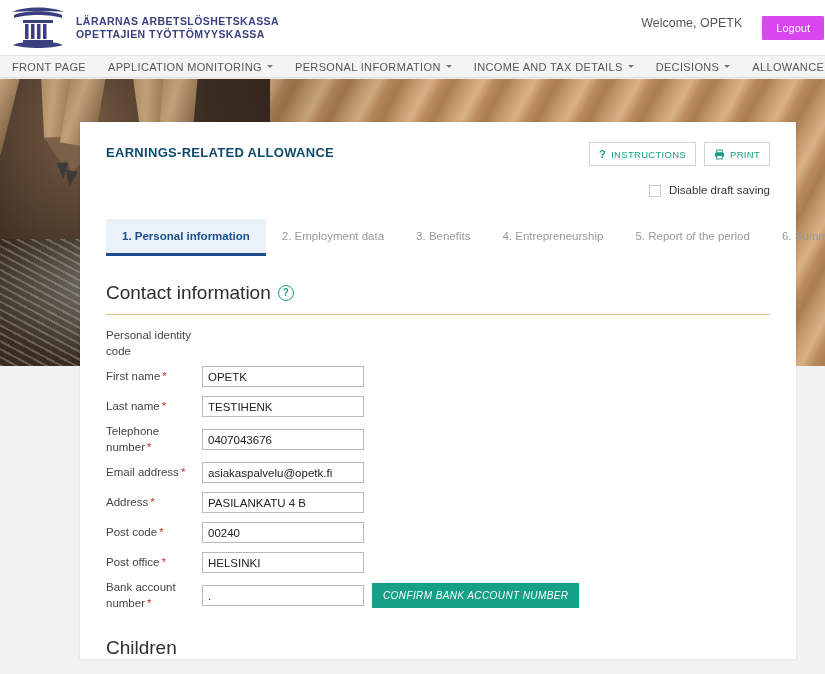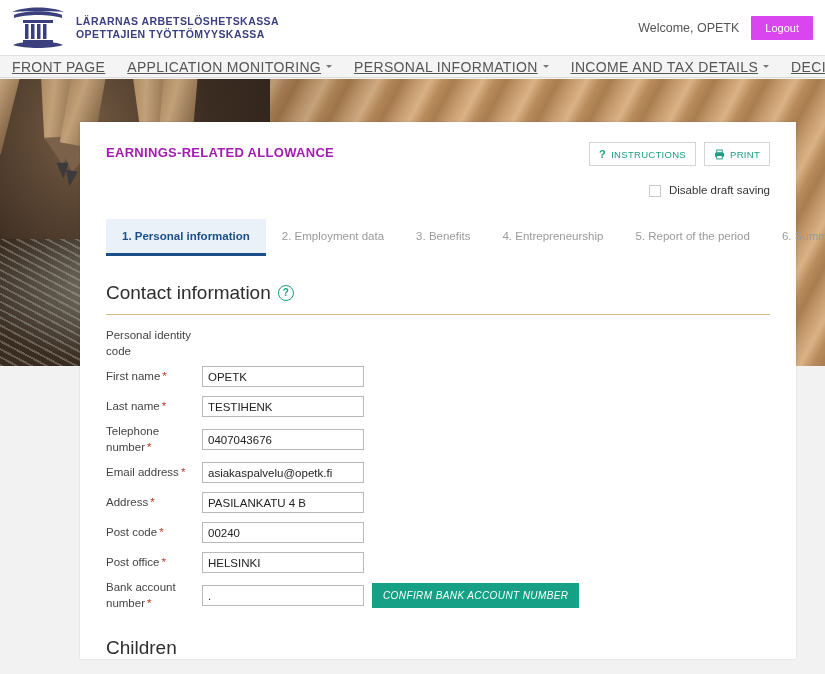--- a/index.html
+++ b/index.html
@@ -17,41 +17,41 @@
   .topbar {
     height:55px; background:#ffffff;
     display:flex; align-items:center;
     position:relative; z-index:5;
   }
   .logo-wrap { display:flex; align-items:center; padding-left:10px; }
   .logo-mark { width:56px; height:46px; flex:none; }
   .logo-text { margin-left:10px; line-height:1.22; }
   .logo-line { font-size:10.5px; letter-spacing:.45px; color:#3b3f7d; font-weight:bold; white-space:nowrap; }
   .topbar-right {
-    margin-left:auto; display:flex; align-items:center;
-    padding-right:12px; gap:12px;
+    margin-left:auto; display:flex; align-items:flex-start;
+    padding-right:1px; gap:20px;
   }
   .welcome { font-size:12.5px; color:#555; white-space:nowrap; }
   .logout-btn {
     background:#d946ef; color:#fff; border:none;
     font-size:11px; padding:6px 14px; cursor:pointer;
     font-family:inherit; border-radius:1px;
   }
 
   
   .navbar {
     height:23px; background:#f4f4f4;
     border-top:1px solid #e2e2e2; border-bottom:1px solid #dcdcdc;
     display:flex; align-items:center; padding-left:12px;
     position:relative; z-index:5;
   }
   .nav-item {
     display:flex; align-items:center; gap:5px;
-    font-size:14px; letter-spacing:.35px; color:#555;
-    padding:0 11px; height:100%; cursor:pointer; white-space:nowrap;text-decoration:underline;
+    font-size:11px; letter-spacing:.35px; color:#555;
+    padding:0 11px; height:100%; cursor:pointer; white-space:nowrap;
   }
   .nav-item:first-child { padding-left:0; }
   .caret {
     width:0;height:0;border-left:3px solid transparent;border-right:3px solid transparent;
     border-top:3.5px solid #777; display:inline-block;
   }
 
   
   .hero {
     position:absolute; top:79px; left:0; width:825px; height:287px;
@@ -100,21 +100,21 @@
   
   .card {
     position:absolute; left:80px; top:122px; width:716px;
     background:#fff; z-index:3;
     padding:20px 26px 0 26px;
     box-shadow:0 0 2px rgba(0,0,0,.12);
   }
 
   .card-head { display:flex; align-items:flex-start; }
   .card-title {
-    font-size:13px; font-weight:bold; color:#a21caf;
+    font-size:13px; font-weight:bold; color:#0c4a6e;
     letter-spacing:.3px; margin-top:3px;
   }
   .head-actions { margin-left:auto; display:flex; gap:8px; }
   .ghost-btn {
     display:flex; align-items:center; gap:5px;
     border:1px solid #d4d4d4; background:#fff;
     color:#1a9e84; font-size:9.5px; letter-spacing:.3px;
     padding:5px 9px; cursor:pointer; font-family:inherit;
     white-space:nowrap;
   }

